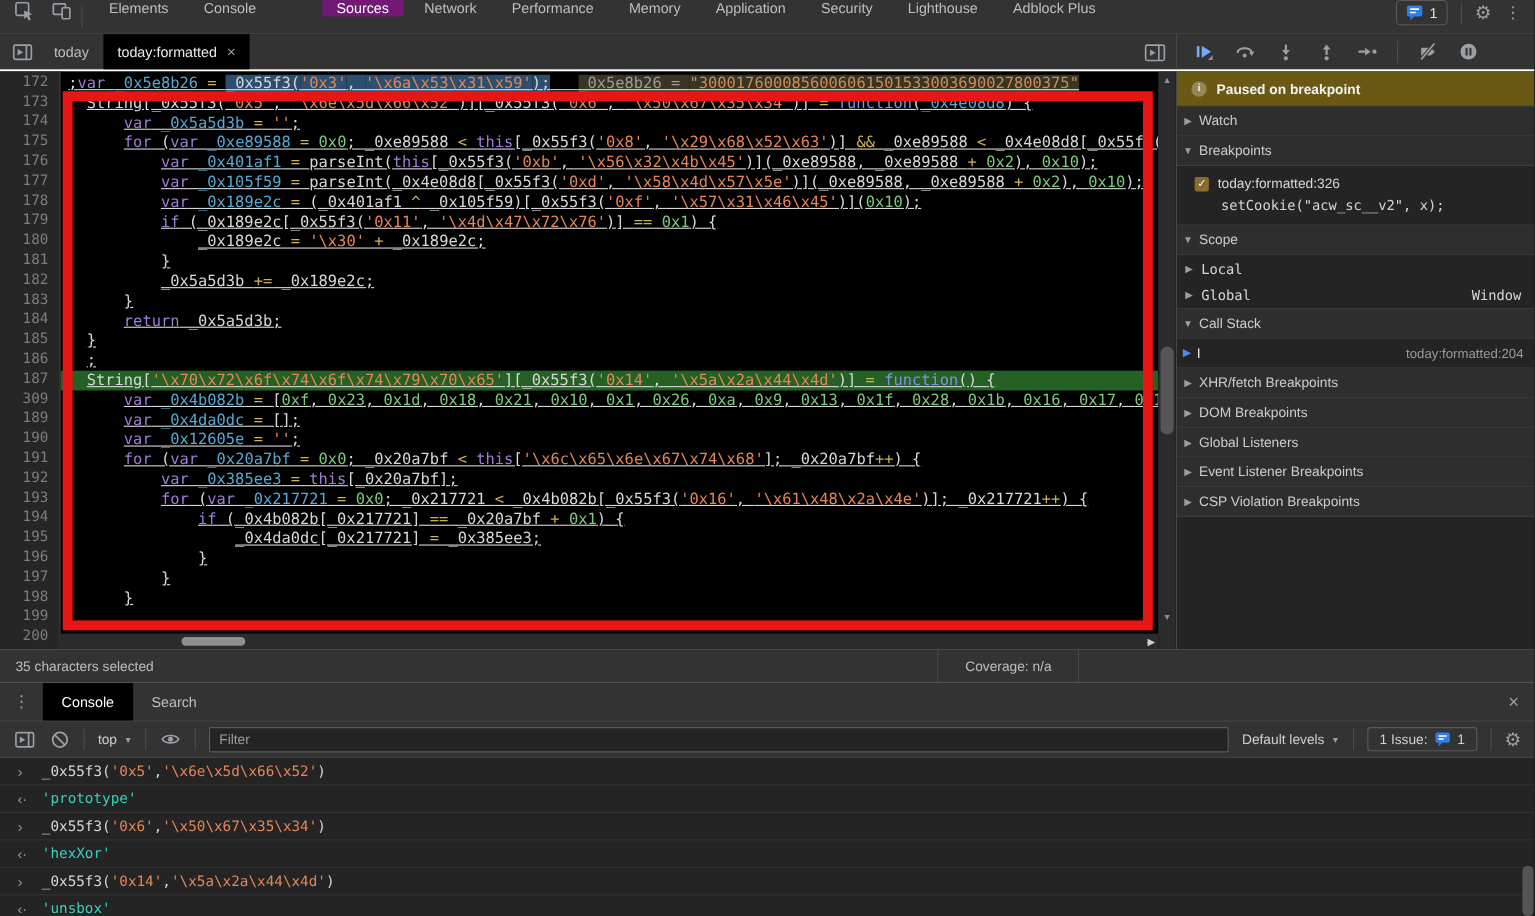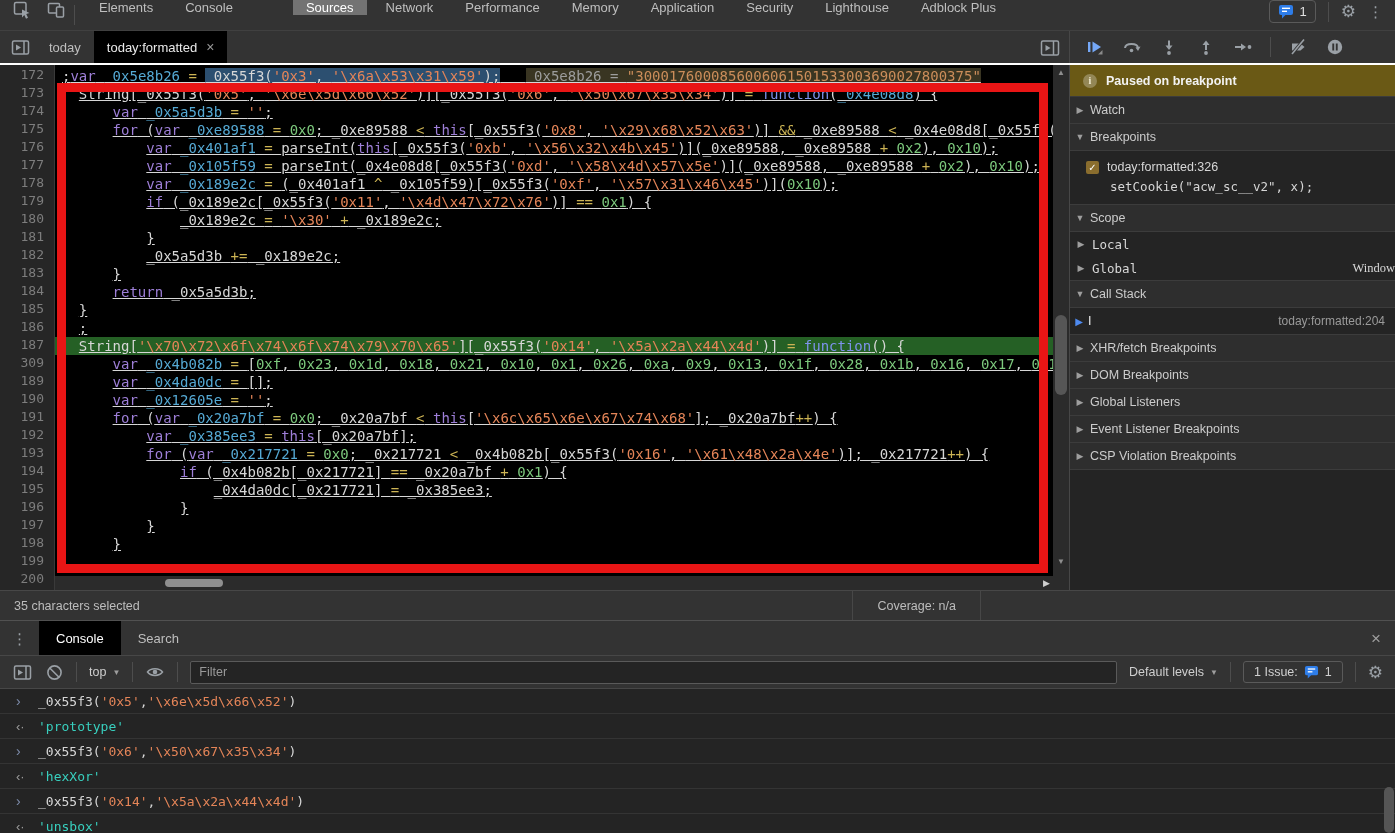--- a/index.html
+++ b/index.html
@@ -13,21 +13,21 @@
   .main-toolbar{
     position:absolute; left:0; top:0; width:1395px; height:31px;
     background:#333333; border-bottom:1px solid #404040;
     display:flex; align-items:flex-start;
   }
   .tool-icons{ display:flex; align-items:center; padding:0 8px 0 12px; gap:14px;}
   .vsep{ width:1px; height:20px; background:#4d4d4d; align-self:center;}
   .panel-tabs{ display:flex; align-items:stretch; margin-left:8px;}
   .tab{ display:flex; align-items:center; padding:0 13px; margin:0 3px;
         color:#bfbfbf; font-size:13px; white-space:nowrap; cursor:default;}
-  .tab.active{ background:#737373; color:#ffffff;margin-left:44px;}
+  .tab.active{ background:#701a75; color:#ffffff;margin-left:44px;}
   .mt-right{ margin-left:auto; display:flex; align-items:center; gap:12px; padding-right:12px;}
   .issue-pill{ display:flex; align-items:center; gap:6px; border:1px solid #5a5a5a;
         border-radius:4px; padding:3px 8px; color:#e0e0e0; font-size:13px;}
   .gear{ color:#9aa0a6; font-size:17px; line-height:1;}
   .kebab{ color:#9aa0a6; font-size:15px; letter-spacing:0; line-height:1;}
   
   .sub-row{
     position:absolute; left:0; top:31px; width:1395px; height:34px;
     background:#333333; border-bottom:2px solid #ffffff; display:flex;
   }
@@ -79,21 +79,21 @@
   .sb-items{ background:#242424; border-bottom:1px solid #3c3c3c;}
   .bp-item{ padding:6px 0 7px 0;}
   .bp-line1{ display:flex; align-items:center; gap:8px; padding-left:16px; height:20px;}
   .bp-check{ width:13px; height:13px; background:#8a6d2e; border-radius:2px;
              color:#fff; font-size:10px; line-height:13px; text-align:center;}
   .bp-title{ color:#d6d6d6; font-size:12.5px;}
   .bp-code{ padding-left:40px; color:#d6d6d6; font:12.5px/20px "DejaVu Sans Mono",monospace;}
   .scope-row{ height:24px; display:flex; align-items:center; color:#d8d8d8;
               font:12.5px "DejaVu Sans Mono",monospace;}
   .scope-row .tri{ width:22px; text-align:center; color:#9e9e9e; font-size:9px; font-family:"Liberation Sans",sans-serif;}
-  .scope-row .rt{ margin-left:auto; font-family:Liberation Serif, serif;}
+  .scope-row .rt{ margin-left:auto; padding-right:12px;}
   .frame-row{ height:26px; display:flex; align-items:center; font-size:12.5px;}
   .frame-row .marker{ width:18px; text-align:center; color:#4e8af0; font-size:10px;}
   .frame-row .fname{ color:#eaeaea;}
   .frame-row .floc{ margin-left:auto; padding-right:10px; color:#9a9a9a; font-size:12px;}
   
   .statusbar{ position:absolute; left:0; top:590px; width:1395px; height:30px; background:#333333;
               border-top:1px solid #474747; display:flex; align-items:center; font-size:12.5px; color:#bdbdbd;}
   .status-left{ padding-left:14px;}
   .status-cov{ position:absolute; right:414px; top:0; height:30px; display:flex; align-items:center;
                padding:0 24px; border-left:1px solid #474747; border-right:1px solid #474747;}

